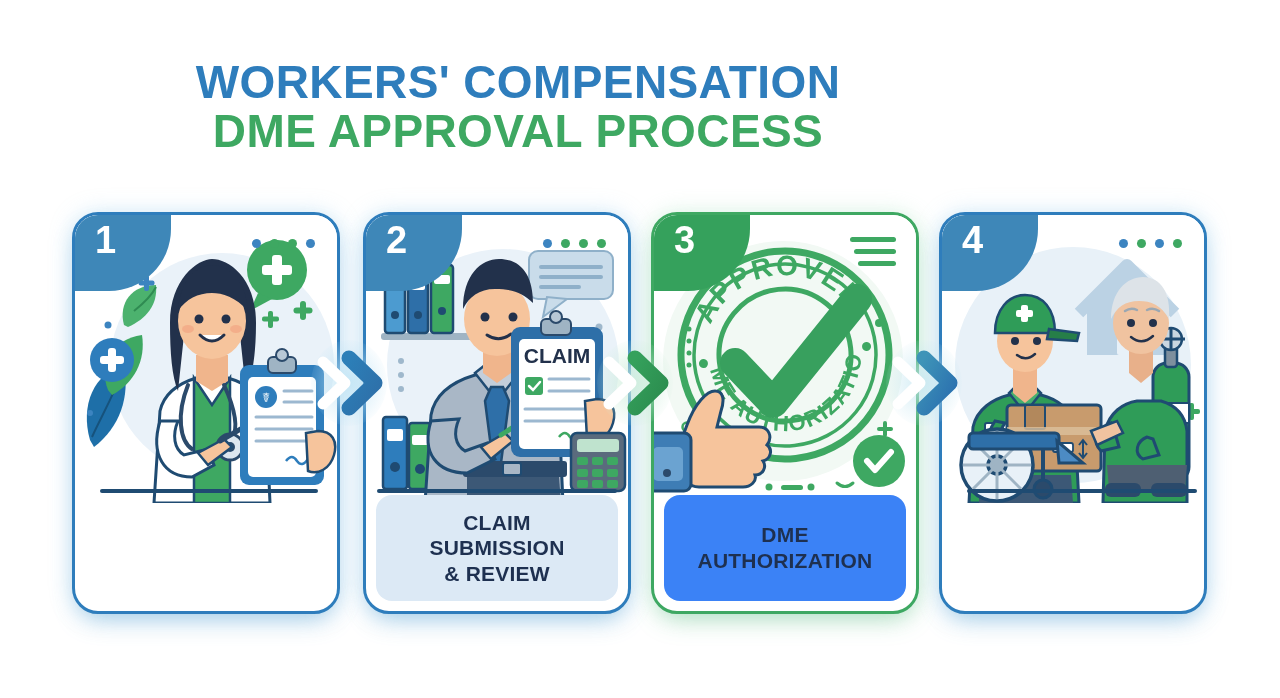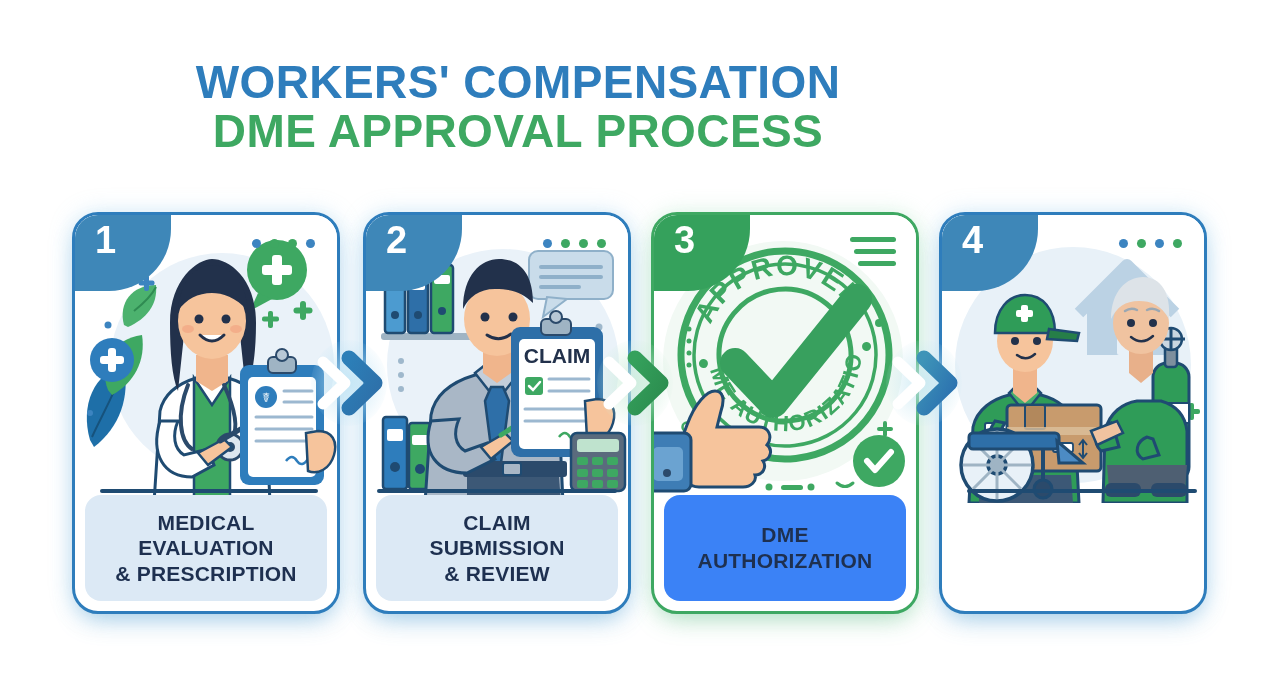--- a/index.html
+++ b/index.html
@@ -190,25 +190,20 @@
       <span class="badge-num">1</span>
     </div>
 
     <div class="deco-dots">
       <i class="dot-blue"></i>
       <i class="dot-green"></i>
       <i class="dot-green"></i>
       <i class="dot-blue"></i>
     </div>
 
-    <div class="card-footer">
-      <div class="card-label">MEDICAL
-EVALUATION
-&amp; PRESCRIPTION</div>
-    </div>
   </div>
 
   <div class="card card-2">
     <div class="illus">
       <svg viewBox="0 0 268 288" preserveAspectRatio="xMidYMid slice">
         <circle cx="140" cy="150" r="116" fill="#EAF2F9"></circle>
 
         <rect x="18" y="118" width="96" height="7" rx="3" fill="#9FB4C4"></rect>
         <g stroke="#1F4B72" stroke-width="2.5">
           <rect x="22" y="56" width="20" height="62" rx="3" fill="#4C9BD0"></rect>

